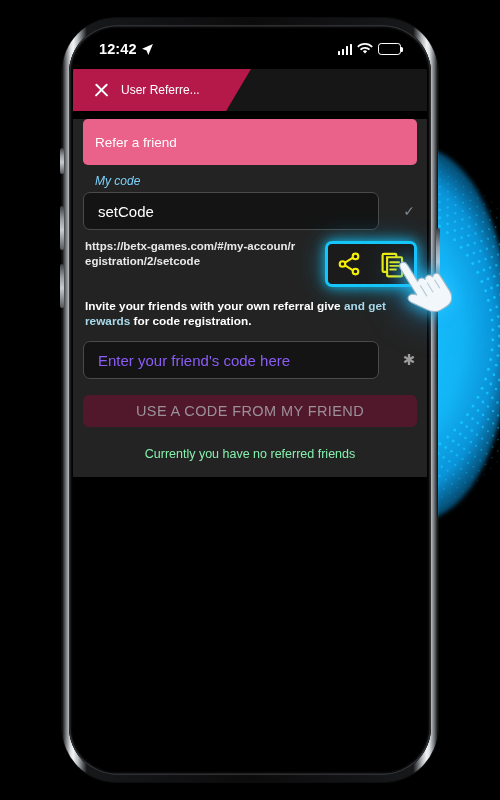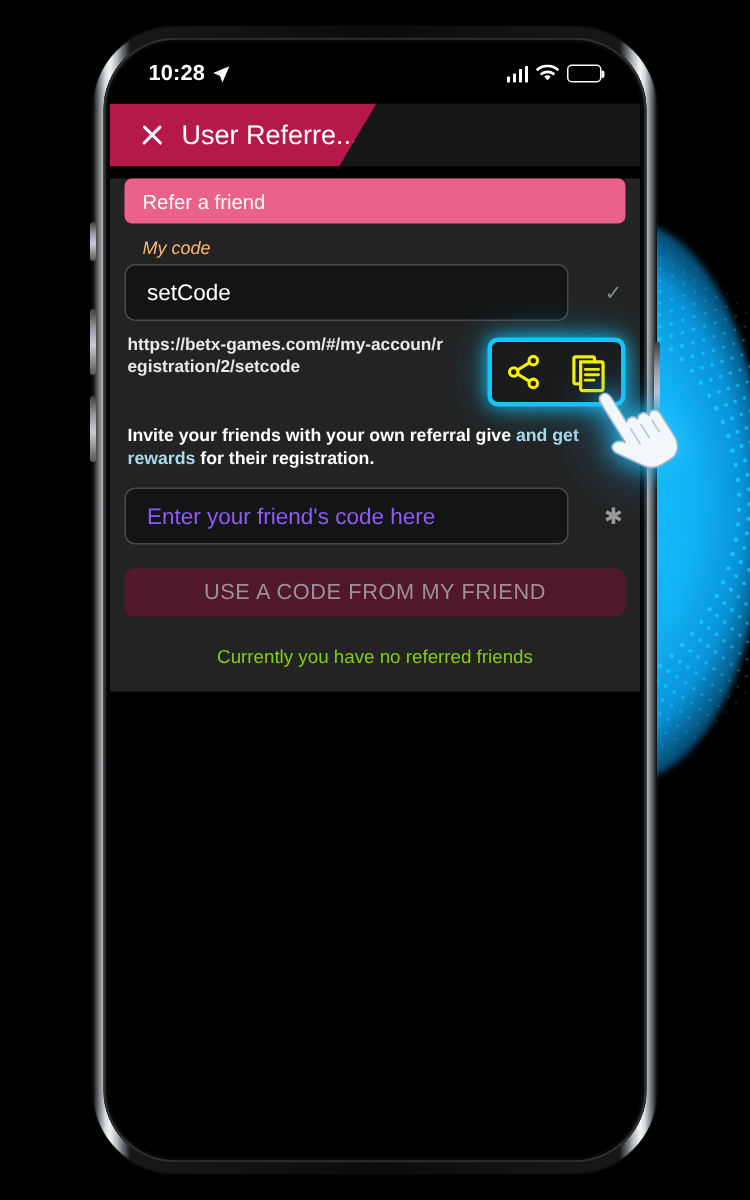--- a/index.html
+++ b/index.html
@@ -175,21 +175,21 @@
     flex: 0 0 auto;
   }
   .hdr-close::before, .hdr-close::after {
     content:""; position:absolute; left: 0; top: 7px;
     width: 17px; height: 2.4px; background: #fff; border-radius: 1px;
   }
   .hdr-close::before { transform: rotate(45deg); }
   .hdr-close::after  { transform: rotate(-45deg); }
   .hdr-title {
     color: #fff;
-    font-size: 18px;
+    font-size: 12px;
     font-weight: 500;
     white-space: nowrap;
   }
 
   
   .content {
     position: absolute;
     left: 0; right: 0; top: 82px;
     bottom: 0;
     background: #000;
@@ -198,31 +198,31 @@
   }
   .panel {
     background: #232323;
     padding: 0 0 16px 0;
   }
 
   .band {
     background: #ea6189;
     margin: 8px 10px 0 10px;
     border-radius: 5px;
-    height: 30px;
+    height: 46px;
     display: flex;
     align-items: center;
     padding-left: 12px;
     color: #ffffff;
     font-size: 13.5px;
     font-weight: 500;
   }
 
   .label-mycode {
-    color: #fdba74;
+    color: #7dd3fc;
     font-style: italic;
     font-size: 12px;
     margin: 9px 0 0 22px;
   }
 
   .field-row {
     display: flex;
     align-items: center;
     margin: 4px 10px 0 10px;
     gap: 22px;
@@ -308,21 +308,21 @@
     align-items: center;
     justify-content: center;
     color: #9c9198;
     font-size: 14.5px;
     letter-spacing: .4px;
   }
 
   .empty-text {
     margin-top: 20px;
     text-align: center;
-    color: #84cc16;
+    color: #86efac;
     font-size: 12.5px;
   }
 
   
   .hand {
     position: absolute;
     left: 394px;
     top: 246px;
     width: 58px;
     height: 76px;
@@ -846,21 +846,21 @@
   <div class="side-btn btn-power"></div>
 
   <div class="phone">
     <div class="phone-inner">
       <div class="screen">
 
         <div class="notch"></div>
 
         <div class="statusbar">
           <div class="sb-time">
-            <span>10:28</span>
+            <span>12:42</span>
             <svg width="13" height="13" viewBox="0 0 24 24">
               <path d="M22 2 2 10.5l8.2 3.3L13.5 22z" fill="#fff"></path>
             </svg>
           </div>
           <div class="sb-right">
             <span class="sig">
                 <i></i>
                 <i></i>
                 <i></i>
                 <i></i>
@@ -913,21 +913,21 @@
                 <svg width="27" height="27" viewBox="0 0 24 24">
                   <rect x="3.2" y="2.6" width="12.2" height="16" rx="1.1" fill="none" stroke="#f5f006" stroke-width="1.9"></rect>
                   <path d="M7.2 5.6h12.2a1.1 1.1 0 0 1 1.1 1.1v14.8a1.1 1.1 0 0 1-1.1 1.1H8.3a1.1 1.1 0 0 1-1.1-1.1z" fill="#1b1b1b" stroke="#f5f006" stroke-width="1.9"></path>
                   <line x1="10" y1="10" x2="17.8" y2="10" stroke="#f5f006" stroke-width="1.7" stroke-linecap="round"></line>
                   <line x1="10" y1="13.2" x2="17.8" y2="13.2" stroke="#f5f006" stroke-width="1.7" stroke-linecap="round"></line>
                   <line x1="10" y1="16.4" x2="15" y2="16.4" stroke="#f5f006" stroke-width="1.7" stroke-linecap="round"></line>
                 </svg>
               </div>
             </div>
 
-            <div class="invite-text"><span>Invite your friends with your own referral give </span><span class="lnk">and get rewards</span><span> for their registration.</span></div>
+            <div class="invite-text"><span>Invite your friends with your own referral give </span><span class="lnk">and get rewards</span><span> for code registration.</span></div>
 
             <div class="field-row" style="margin-top:12px">
               <div class="field placeholder">
                 <span>Enter your friend's code here</span>
               </div>
               <span class="field-mark ast">✱</span>
             </div>
 
 
             <div class="cta">

